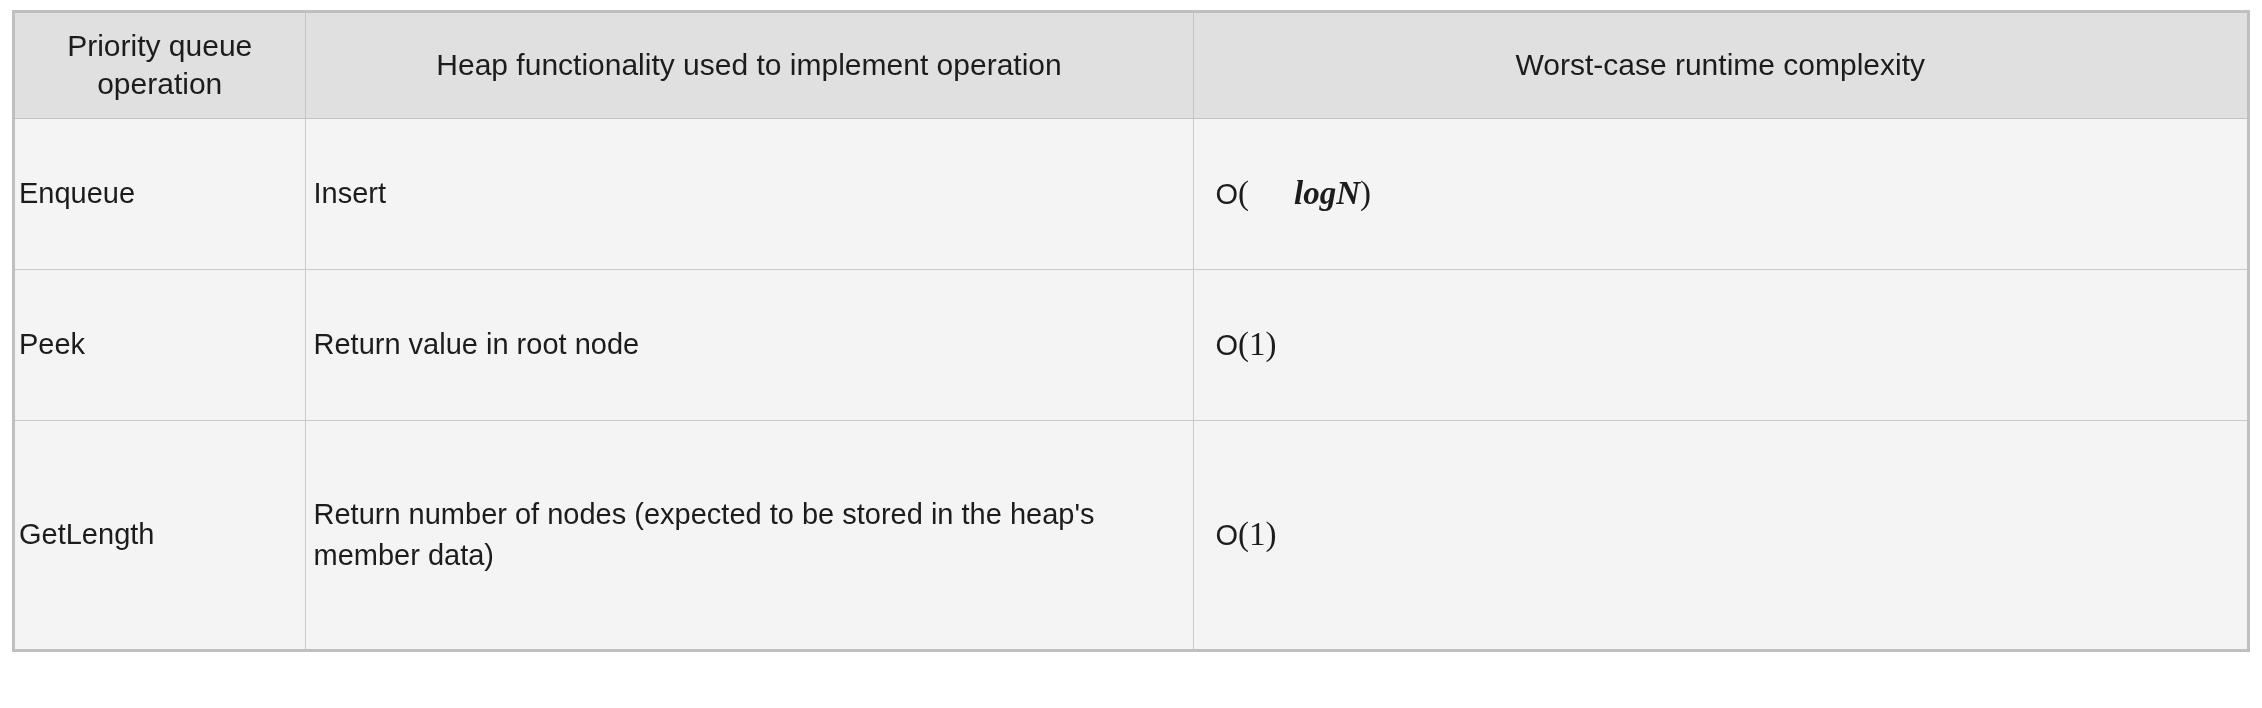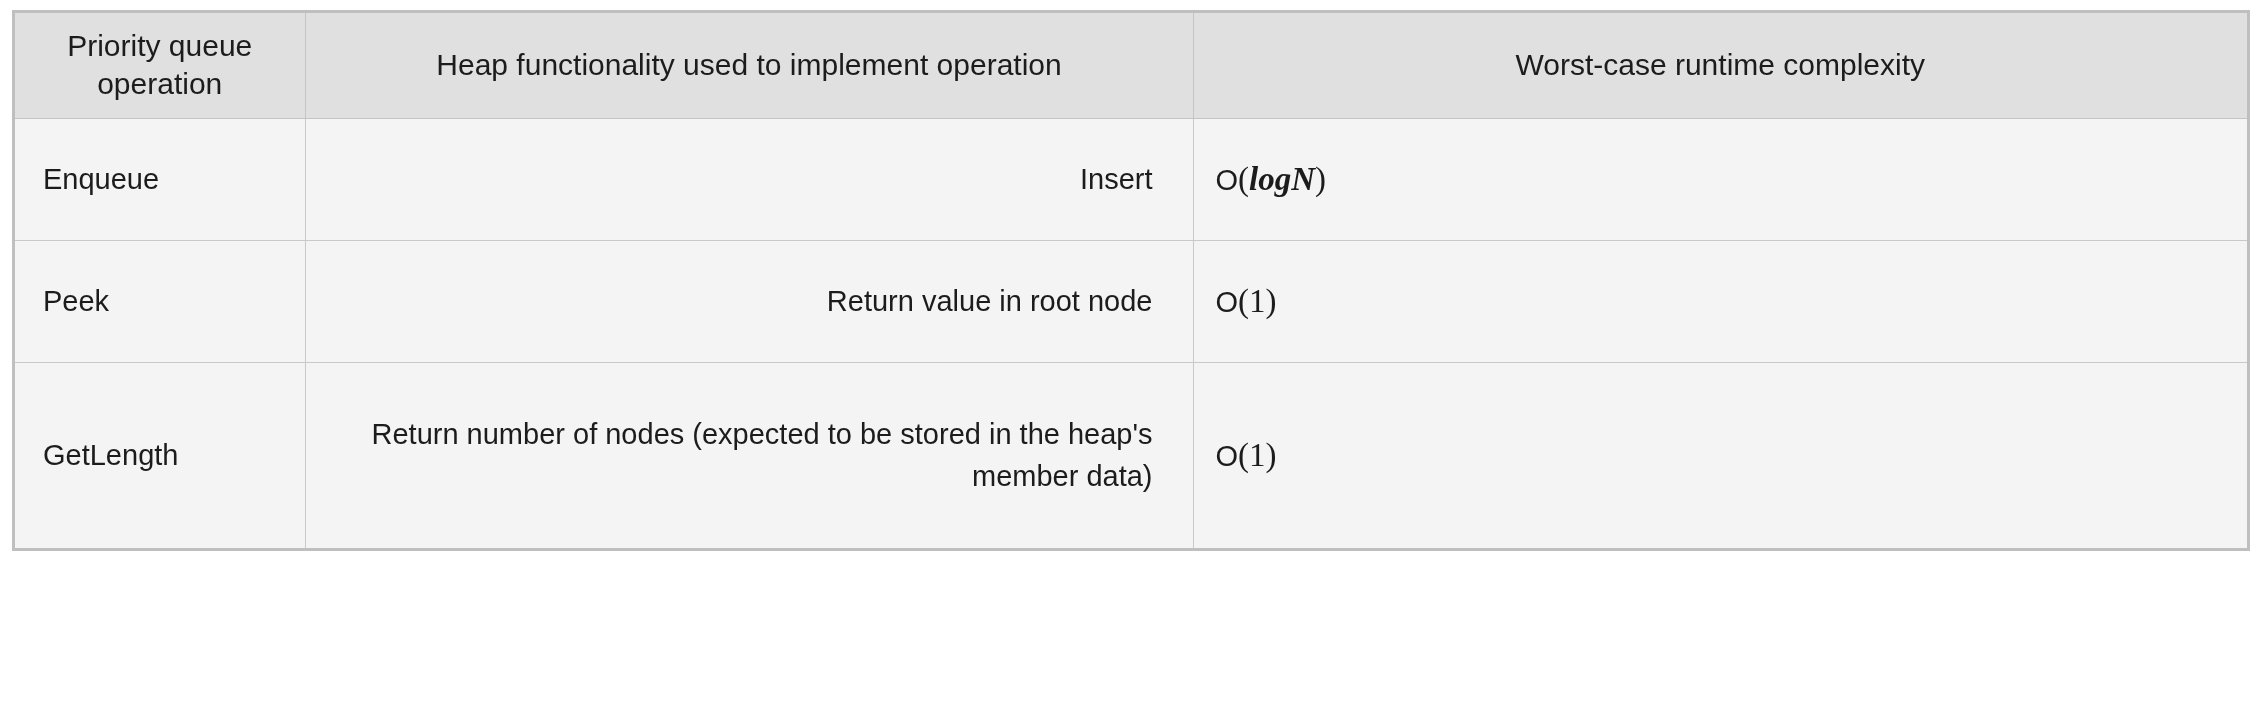--- a/index.html
+++ b/index.html
@@ -12,21 +12,21 @@
     height: 708px;
     font-family: "Liberation Sans", sans-serif;
     -webkit-font-smoothing: antialiased;
   }
 
   .table-wrap {
     position: absolute;
     left: 12px;
     top: 10px;
     width: 2238px;
-    height: 541px;
+    height: 642px;
     box-sizing: border-box;
     border: 3px solid #bfbfbf;
     background: #f4f4f4;
   }
 
   table.spec-table {
     width: 100%;
     height: 100%;
     border-collapse: collapse;
     table-layout: fixed;
@@ -57,41 +57,42 @@
     font-size: 29px;
     line-height: 1.42;
     color: #1c1c1c;
     padding: 10px 20px;
     text-align: left;
     vertical-align: middle;
   }
   tbody td:last-child { border-right: none; }
   tbody tr:last-child td { border-bottom: none; }
 
-  .row-op      { padding-left: 28px; }
-  .row-desc    { padding-left: 8px; padding-right: 40px; text-align: right; }
+  .row-op      { padding-left: 4px; }
+  .row-desc    { padding-left: 8px; padding-right: 40px; }
   .row-complex { padding-left: 22px; }
 
   
   .bigo {
     font-family: "Liberation Sans", sans-serif;
     font-size: 29px;
     color: #1c1c1c;
     white-space: nowrap;
   }
   .bigo .paren,
   .bigo .const {
     font-family: "Liberation Serif", serif;
     font-size: 33px;
   }
   .bigo .term {
     font-family: "Liberation Serif", serif;
     font-style: italic;
     font-weight: 700;
     font-size: 33px;
+    margin-left: 45px;
   }
 </style>
 </head>
 <body>
 
 <div class="table-wrap">
   <table class="spec-table">
     <colgroup>
       <col class="c1">
         <col class="c2">

